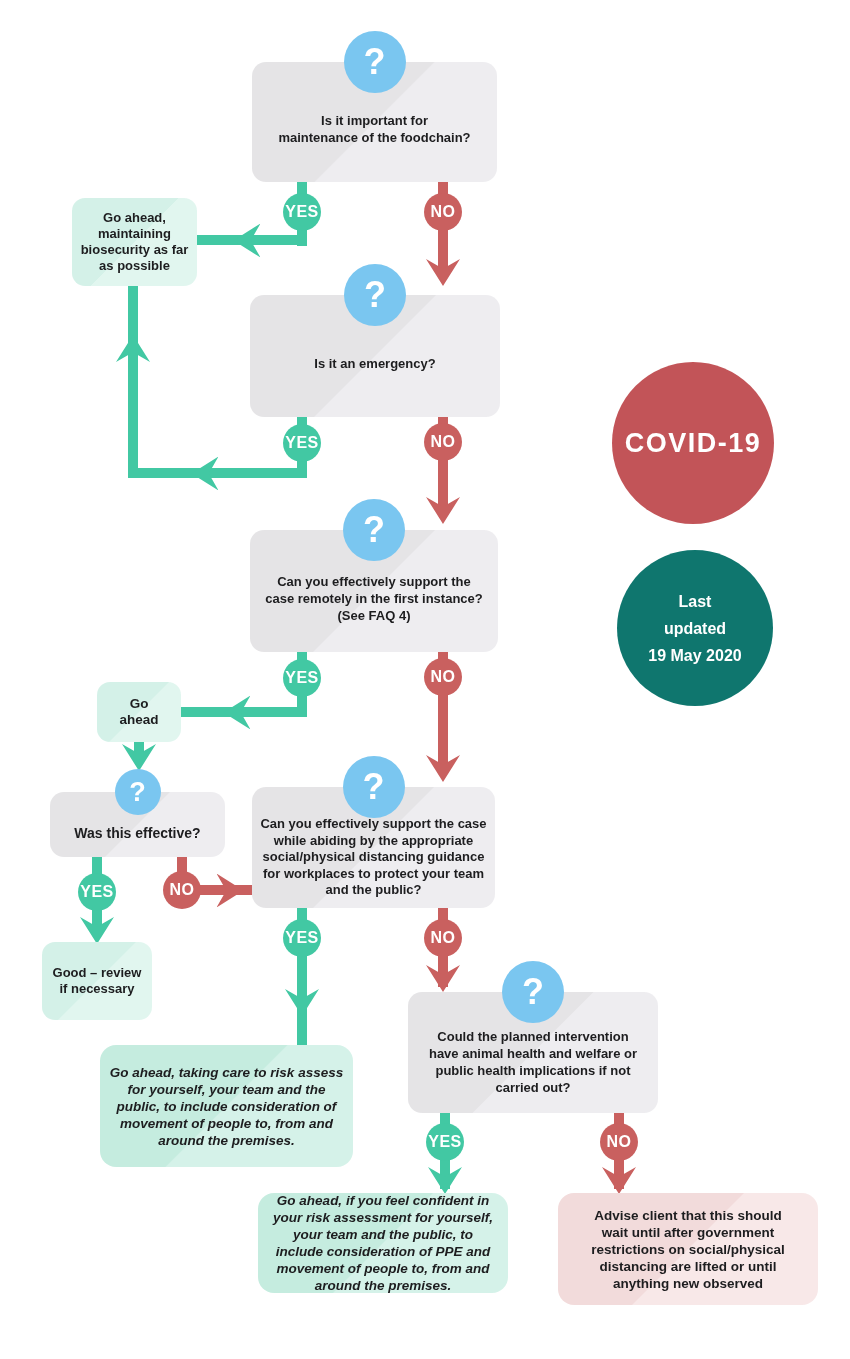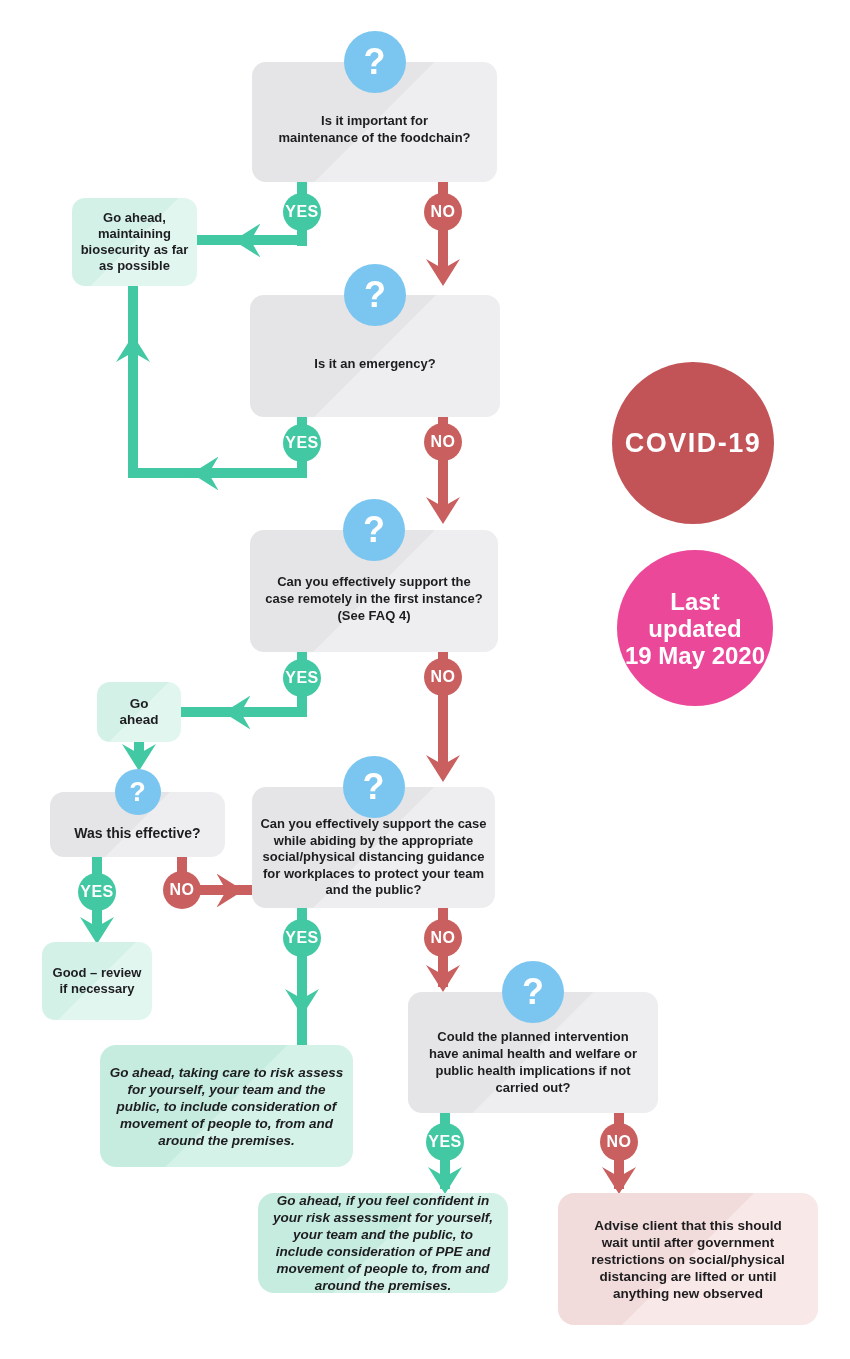--- a/index.html
+++ b/index.html
@@ -61,21 +61,21 @@
   .obox.pale{background:linear-gradient(135deg,#d4f1e8 49.8%,#e1f6ef 50.2%);}
   .obox.deep{background:linear-gradient(135deg,#c5ecdf 49.8%,#d5f2e9 50.2%);border-radius:16px;font-style:italic;}
   .obox.pink{background:linear-gradient(135deg,#f2dbdb 49.8%,#f8e8e8 50.2%);border-radius:16px;}
   
   .round-badge{
     position:absolute;border-radius:50%;
     display:flex;align-items:center;justify-content:center;text-align:center;
     color:#ffffff;
   }
   .round-badge.covid{background:#c25458;font-size:27px;font-weight:600;letter-spacing:1.5px;}
-  .round-badge.updated{background:#ec4899;font-size:24px;font-weight:700;line-height:27px;white-space:pre-line;}
+  .round-badge.updated{background:#0f766e;font-size:16px;font-weight:700;line-height:27px;white-space:pre-line;}
 </style>
 </head>
 <body>
 
 <div id="canvas">
 
   <div class="vline g" style="left:297px;top:180px;height:16px"></div>
   <div class="vline r" style="left:438px;top:180px;height:16px"></div>
 
   <div class="vline g" style="left:297px;top:228px;height:18px"></div>
@@ -216,21 +216,21 @@
 
   <div class="obox deep" style="left:258px;top:1193px;width:250px;height:100px">
     <div class="otext">Go ahead, if you feel confident in
 your risk assessment for yourself,
 your team and the public, to
 include consideration of PPE and
 movement of people to, from and
 around the premises.</div>
   </div>
 
-  <div class="obox pink" style="left:558px;top:1193px;width:260px;height:132px">
+  <div class="obox pink" style="left:558px;top:1193px;width:260px;height:112px">
     <div class="otext">Advise client that this should
 wait until after government
 restrictions on social/physical
 distancing are lifted or until
 anything new observed</div>
   </div>
 
   <div class="pill g" style="left:283px;top:193px">YES</div>
   <div class="pill r" style="left:424px;top:193px">NO</div>
 

